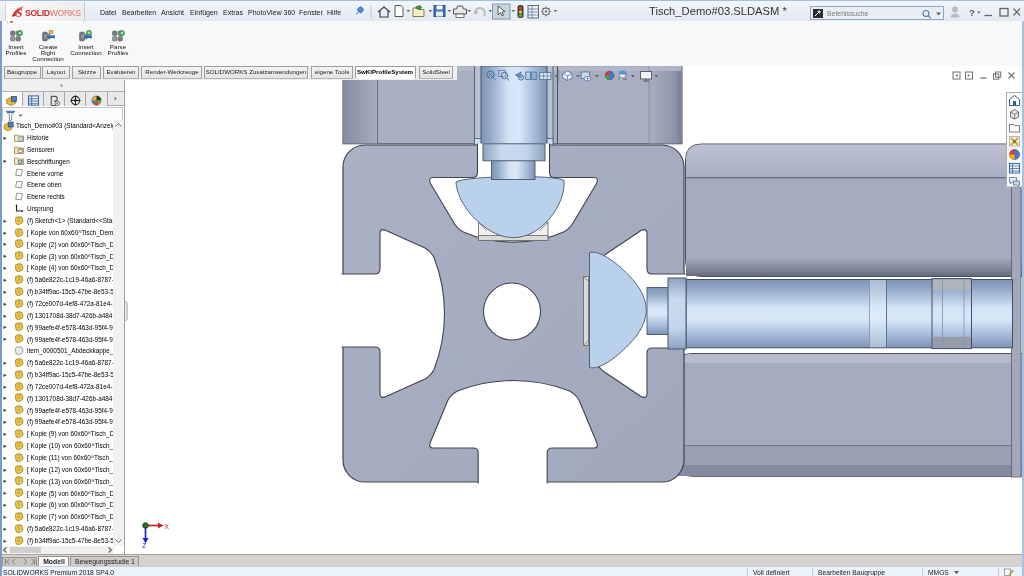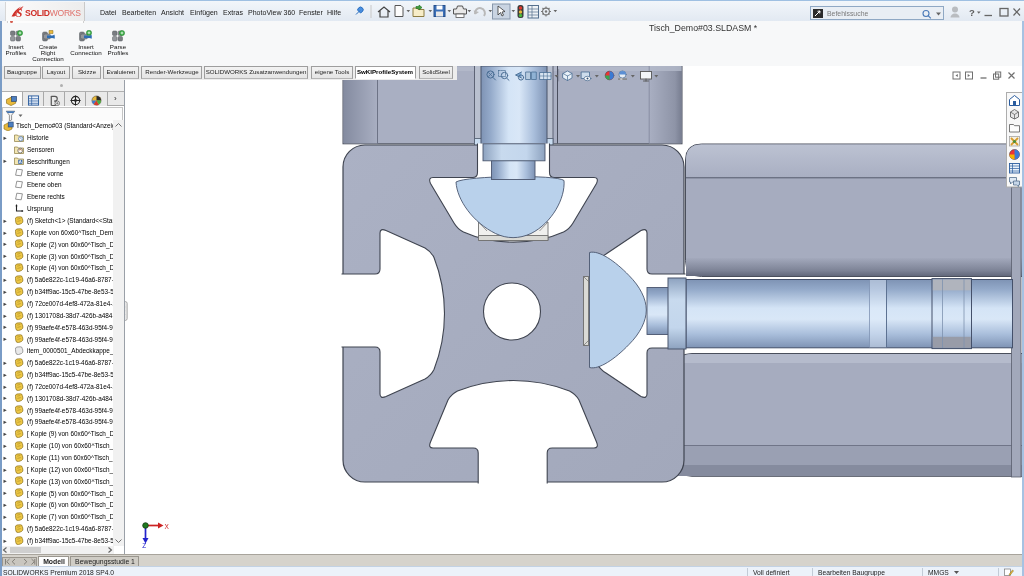--- a/index.html
+++ b/index.html
@@ -84,21 +84,21 @@
       <circle cx="520.5" cy="14.5" r="1.7" fill="#49b83e"></circle>
  <rect x="528" y="4.5" width="10.5" height="12.5" fill="#eef2f6" stroke="#55708e" stroke-width="1"></rect>
  <path d="M528,8 h10.5 M528,11 h10.5 M528,14 h10.5 M532,4.5 v12.5" stroke="#55708e" stroke-width=".7"></path>
  <g stroke="#777" fill="none" stroke-width="1.1">
         <circle cx="546" cy="10.5" r="3.4"></circle>
         <path d="M546,5.5 v2 M546,13.5 v2 M541,10.5 h2 M549,10.5 h2 M542.5,7 l1.4,1.4 M548.1,12.1 l1.4,1.4 M549.5,7 l-1.4,1.4 M543.9,12.1 l-1.4,1.4"></path>
         <circle cx="546" cy="10.5" r="1.2" fill="#777" stroke="none"></circle>
       </g>
  <path d="M553.5,9 l1.8,2.2 1.8,-2.2Z" fill="#666"></path>
 </svg>
-<span class="abs" style="left:649px;top:22px;font-size:11px;color:#333"><span class="sc">Tisch_Demo#03.SLDASM *</span></span>
+<span class="abs" style="left:649px;top:4px;font-size:14px;color:#333"><span class="sc">Tisch_Demo#03.SLDASM *</span></span>
 
 <div class="abs" style="left:810px;top:5px;width:134px;height:13.5px;background:#e9eef4;border:1px solid #8fa8c4">
  <div class="abs" style="left:2px;top:1.5px;width:10px;height:9px;background:#2b2b2b"></div>
  <svg class="abs" style="left:2px;top:1.5px" width="10" height="9" viewBox="0 0 10 9">
         <path d="M2,7 L7,2 M7,2 l-2.5,0.3 M7,2 l-0.3,2.5" stroke="#fff" stroke-width="1" fill="none"></path>
       </svg>
  <span class="abs" style="left:16px;top:2.5px;font-size:8.6px;color:#7a7a7a"><span class="sc">Befehlssuche</span></span>
  <svg class="abs" style="left:110px;top:1.5px" width="12" height="11" viewBox="0 0 12 11">
         <circle cx="5" cy="4.5" r="3" fill="none" stroke="#4a7ab8" stroke-width="1.1"></circle>
         <line x1="7.2" y1="6.7" x2="9.8" y2="9.3" stroke="#4a7ab8" stroke-width="1.2"></line>

